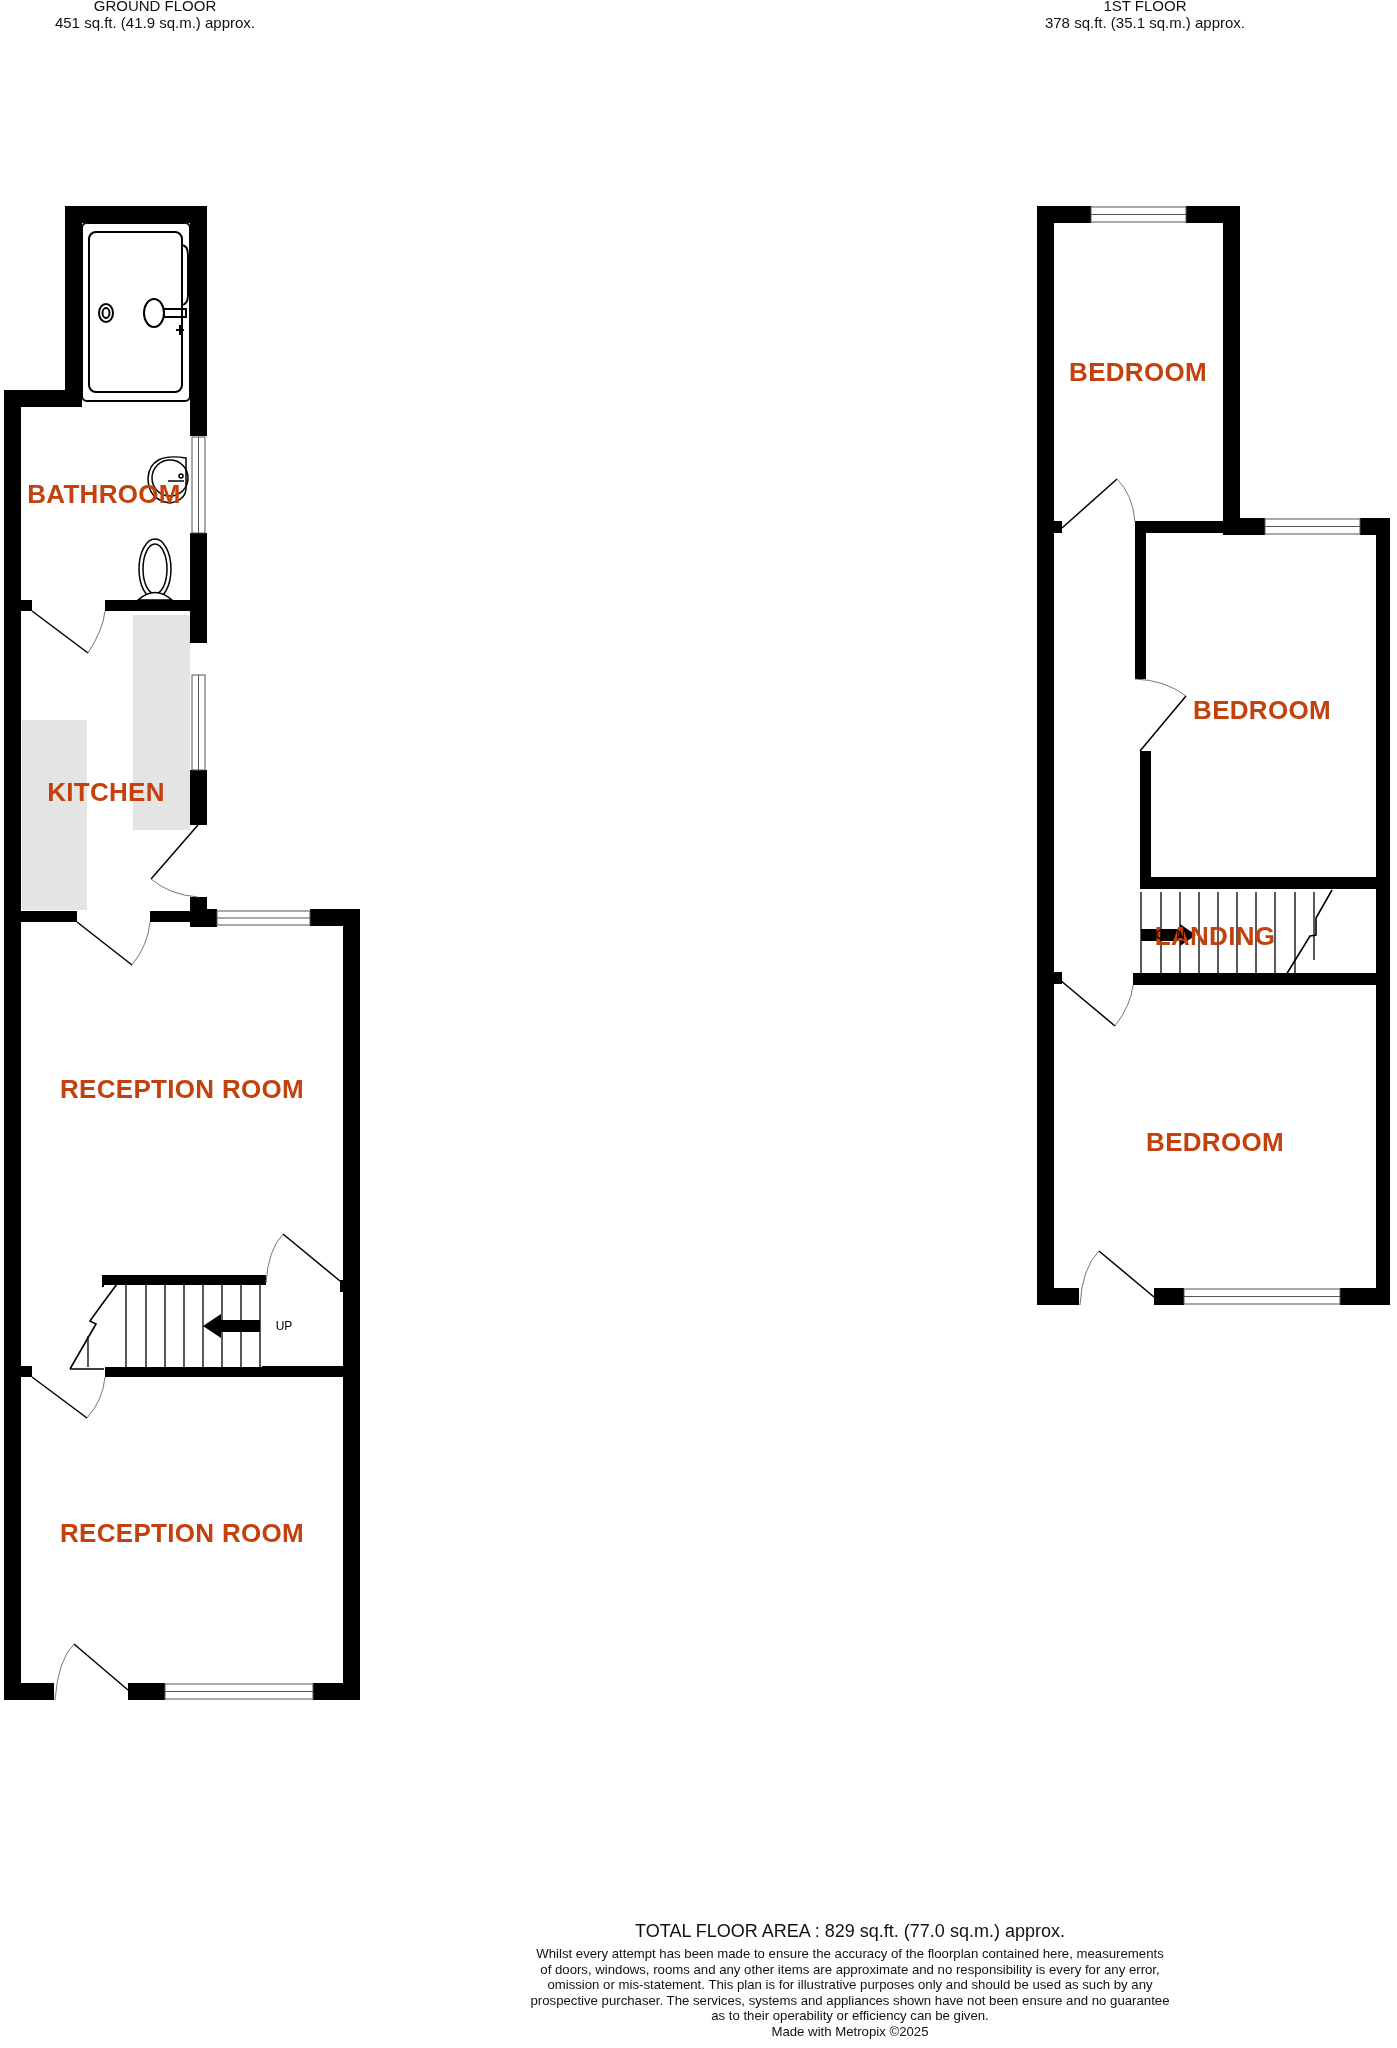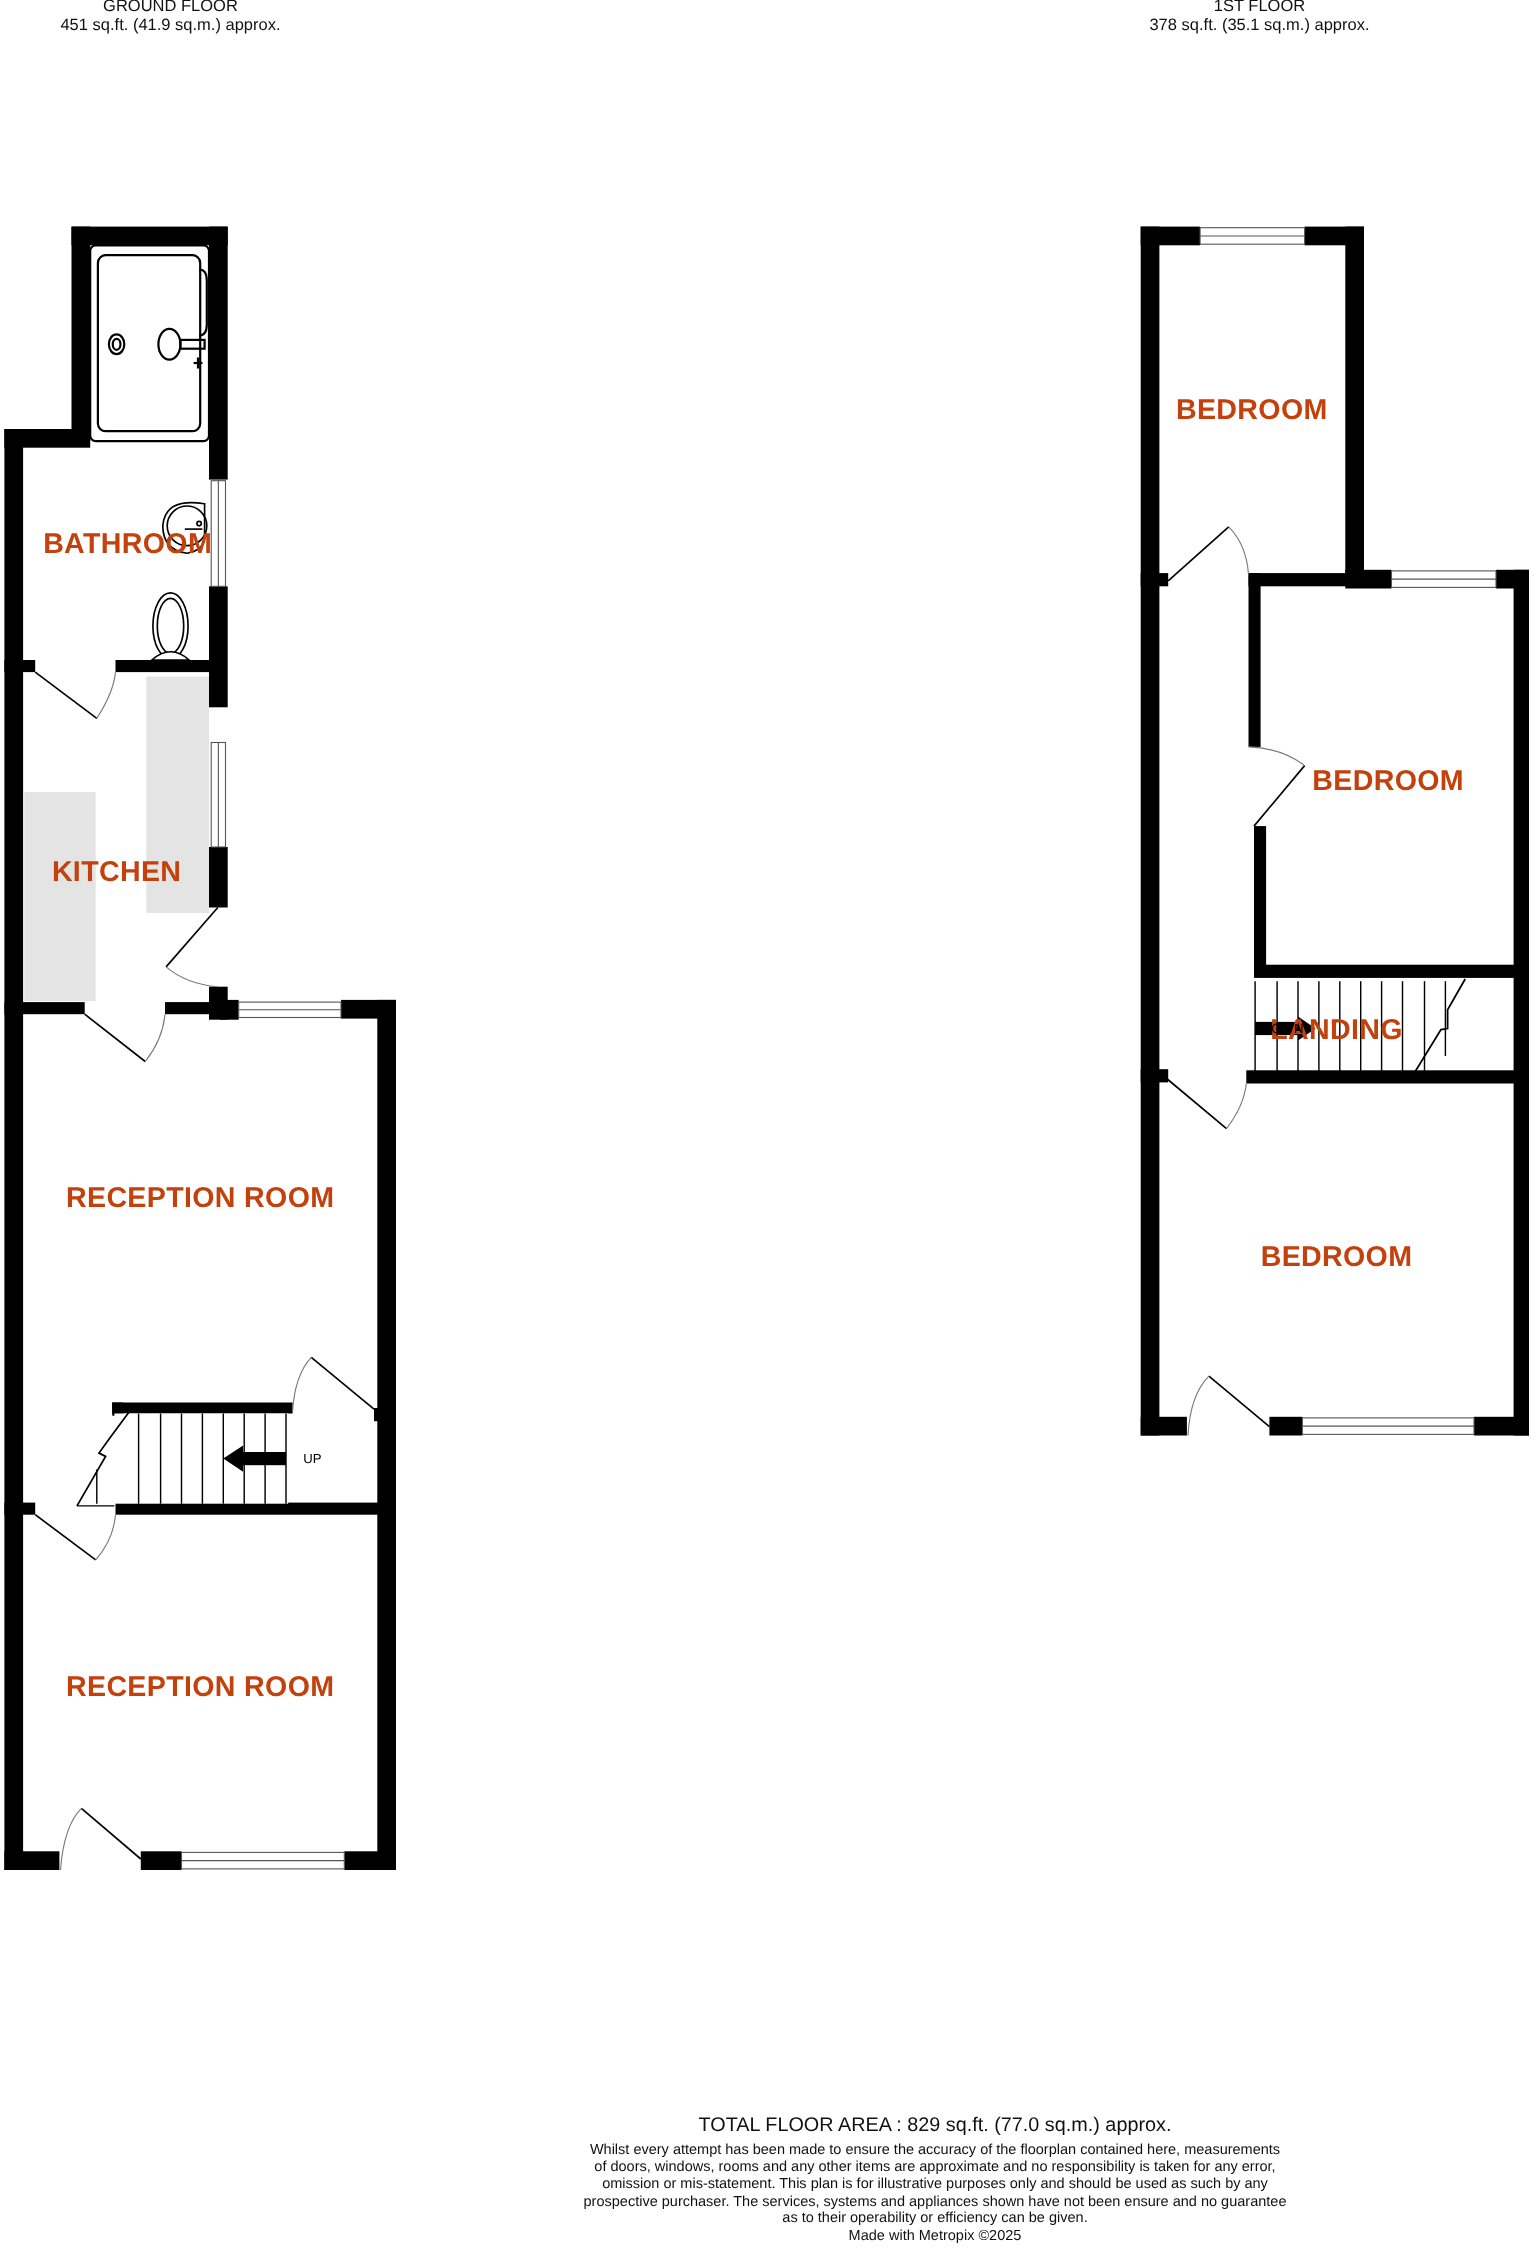--- a/index.html
+++ b/index.html
@@ -219,35 +219,35 @@
       <line x1="1314" y1="892" x2="1314" y2="960"></line>
       <path d="M1332 890 L1316 918 L1316 935 L1310 936 L1286 975" stroke-width="1.6"></path>
     </g>
     <g fill="#000">
       <rect x="1141" y="929" width="42" height="12"></rect>
       <polygon points="1196,935 1180,924 1180,946"></polygon>
     </g>
   </g>
 </svg>
 
-<div class="room-label" style="left:116px; top:494px;">BATHROOM</div>
+<div class="room-label" style="left:104px; top:494px;">BATHROOM</div>
 <div class="room-label" style="left:106px; top:792px;">KITCHEN</div>
 <div class="room-label" style="left:182px; top:1089px;">RECEPTION ROOM</div>
 <div class="room-label" style="left:182px; top:1533px;">RECEPTION ROOM</div>
 <div class="small-label" style="left:284px; top:1326px;">UP</div>
 
 <div class="room-label" style="left:1138px; top:372px;">BEDROOM</div>
 <div class="room-label" style="left:1262px; top:710px;">BEDROOM</div>
 <div class="room-label" style="left:1215px; top:936px;">LANDING</div>
 <div class="room-label" style="left:1215px; top:1142px;">BEDROOM</div>
 <div class="small-label" style="left:1166px; top:935px;">DOWN</div>
 
 <div class="footer" style="top:1921px;">
   <div class="total">TOTAL FLOOR AREA : 829 sq.ft. (77.0 sq.m.) approx.</div>
   <div class="disc">
     <div>Whilst every attempt has been made to ensure the accuracy of the floorplan contained here, measurements</div>
-    <div>of doors, windows, rooms and any other items are approximate and no responsibility is taken for any error,</div>
+    <div>of doors, windows, rooms and any other items are approximate and no responsibility is every for any error,</div>
     <div>omission or mis-statement. This plan is for illustrative purposes only and should be used as such by any</div>
     <div>prospective purchaser. The services, systems and appliances shown have not been ensure and no guarantee</div>
     <div>as to their operability or efficiency can be given.</div>
     <div>Made with Metropix ©2025</div>
   </div>
 </div>
 
 </body></html>

